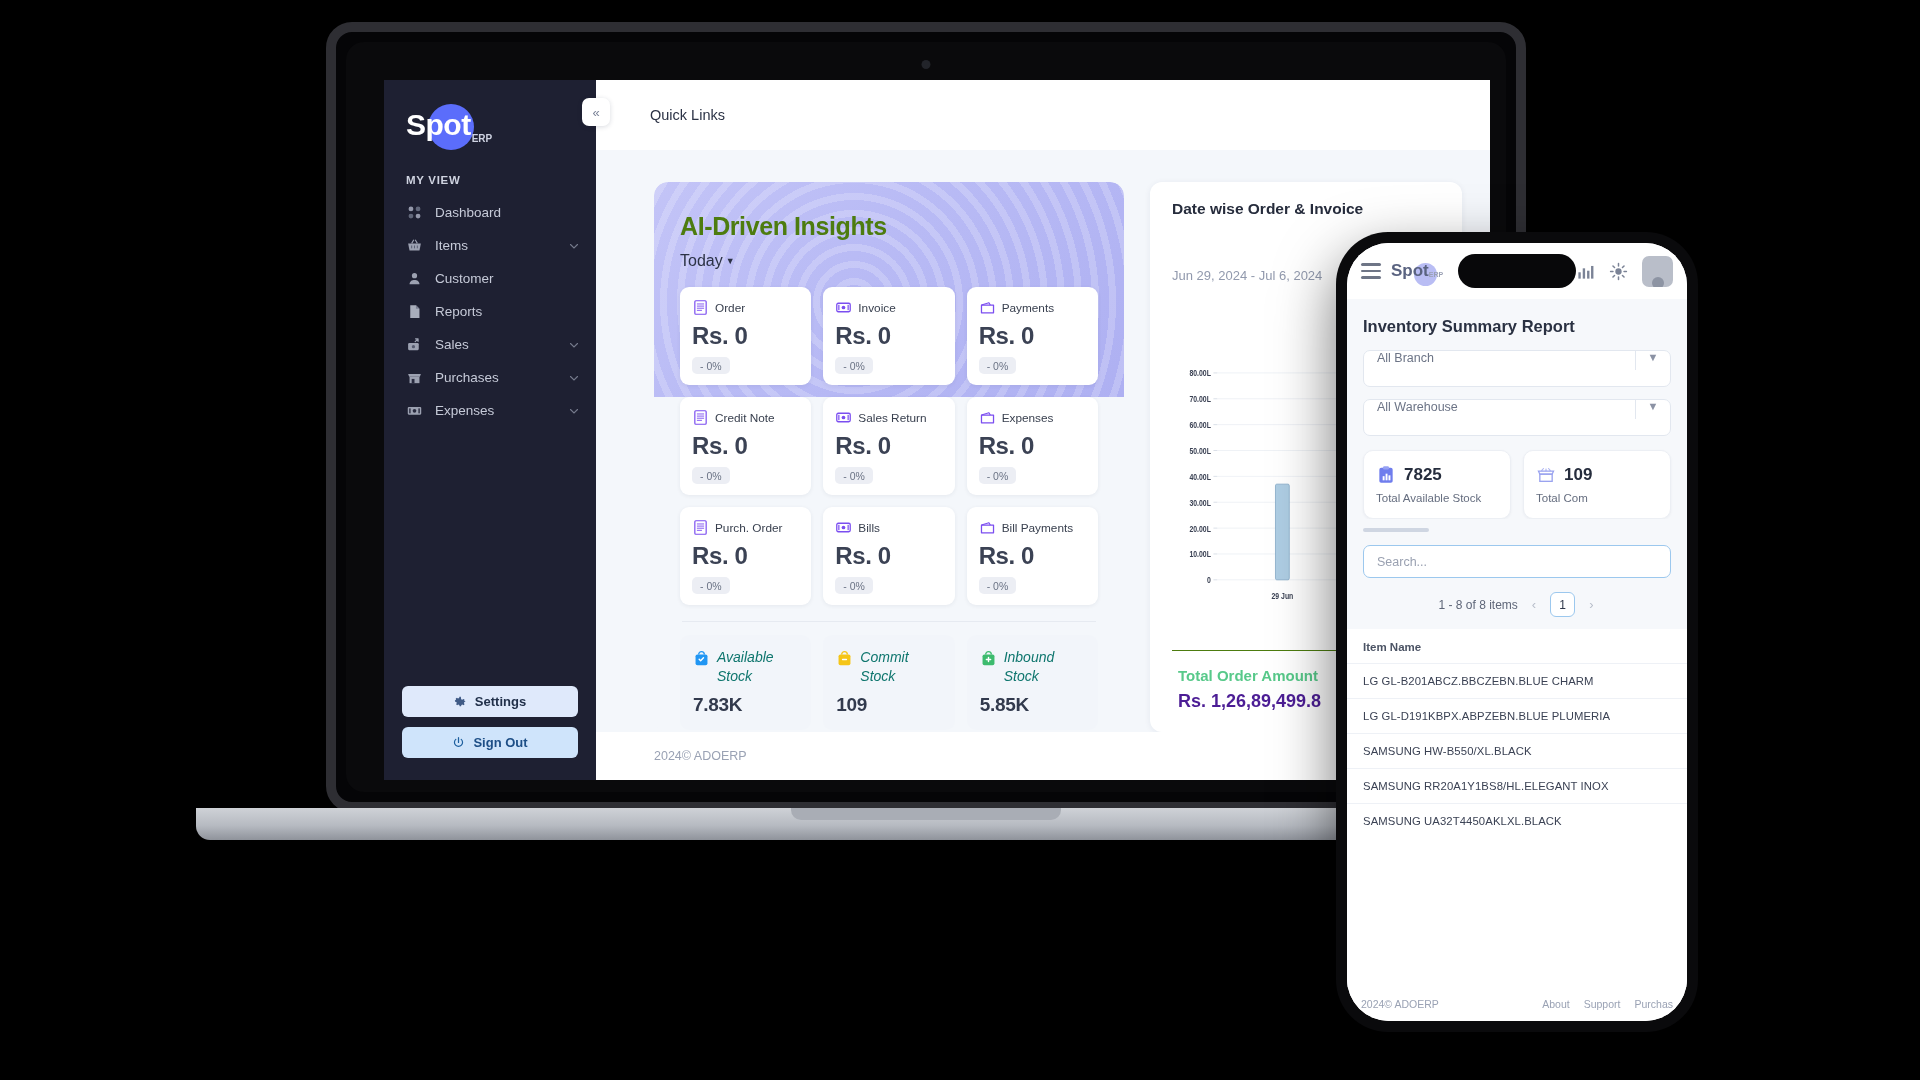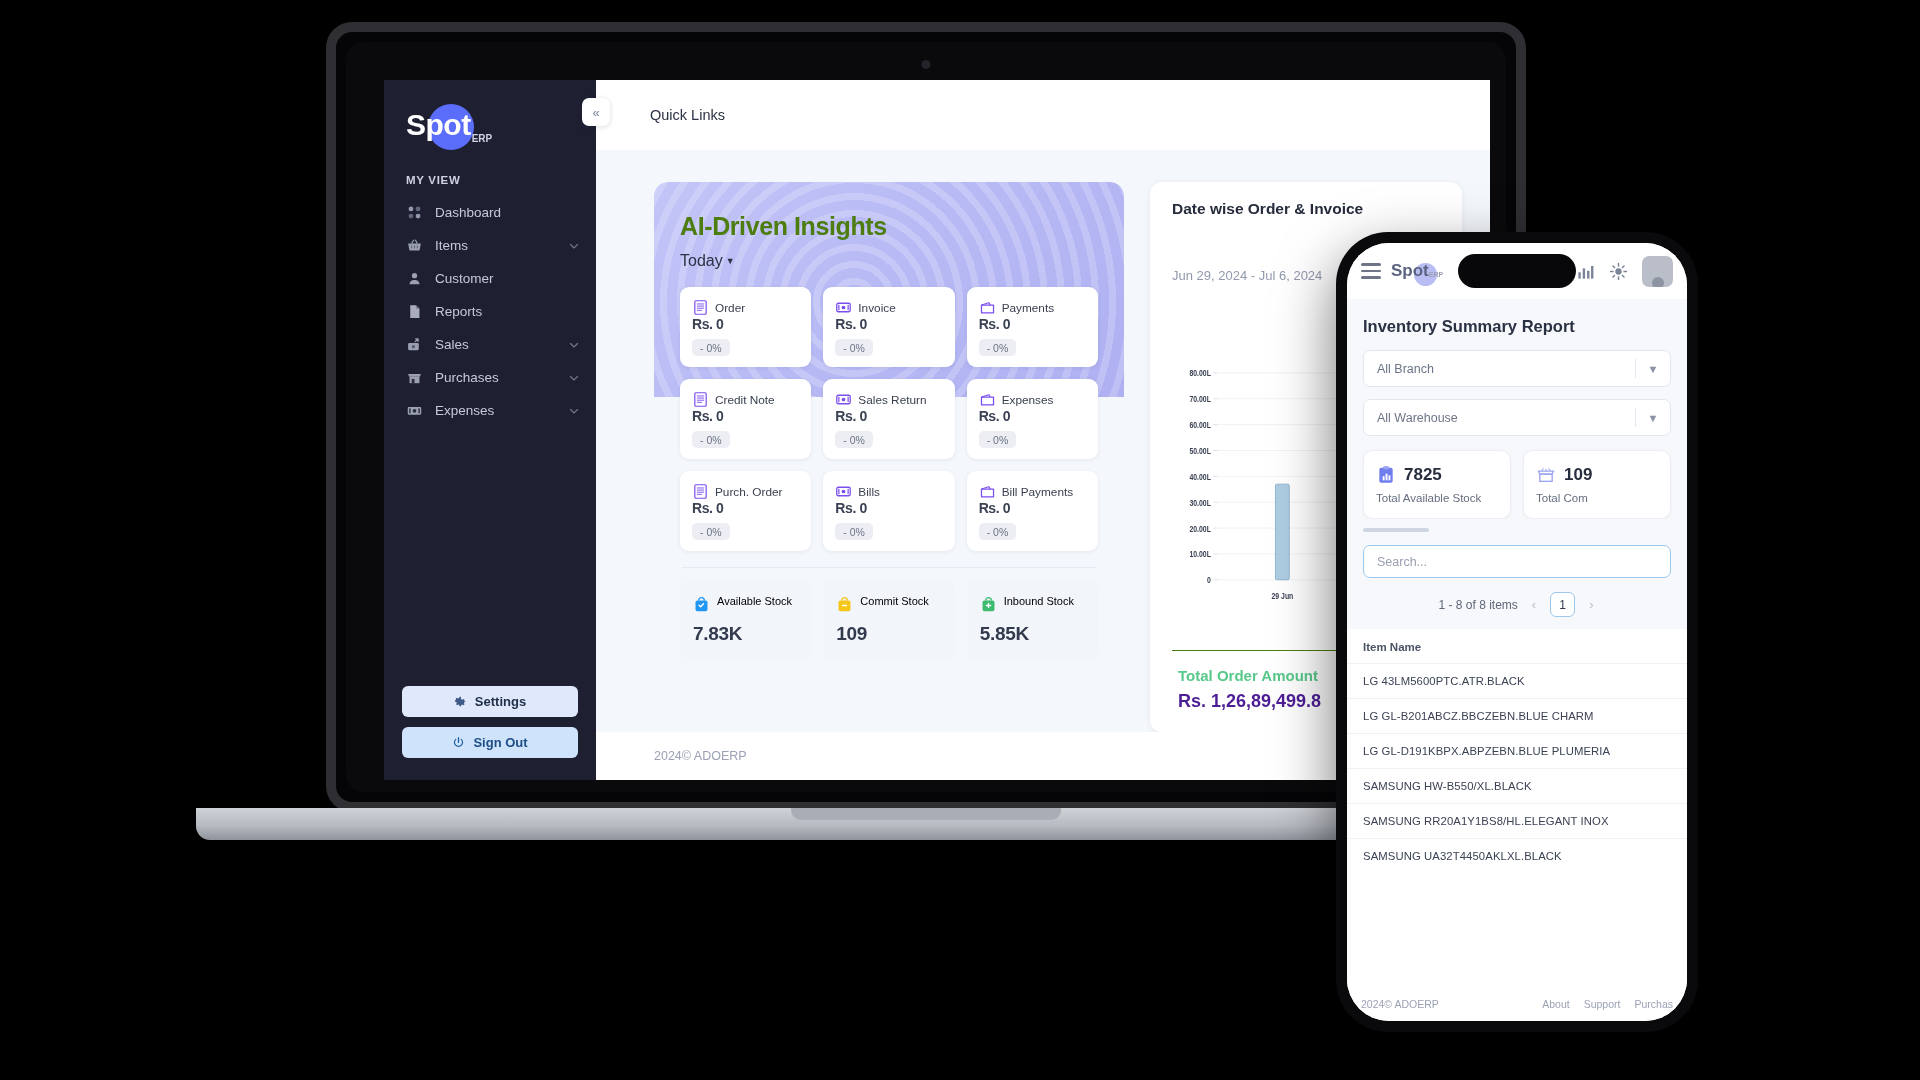--- a/index.html
+++ b/index.html
@@ -111,33 +111,33 @@
   .today-sel .caret { font-size: 9px; }
 
   .tile-grid { margin-top: 17px; display: grid; grid-template-columns: repeat(3, 1fr); gap: 12px; }
   .tile {
     background: #ffffff; border-radius: 9px; padding: 12px 12px 11px;
     box-shadow: 0 1px 4px rgba(30,40,70,.07);
   }
   .tile-head { display: flex; align-items: center; gap: 6px; }
   .tile-ico { width: 17px; height: 17px; flex: 0 0 17px; }
   .tile-name { font-size: 11.8px; color: #39404f; white-space: nowrap; }
-  .tile-val { font-size: 14px; font-weight: 700; color: #3b4254; letter-spacing: -.4px; }
+  .tile-val { margin-top: 6px; font-size: 24px; font-weight: 700; color: #3b4254; letter-spacing: -.4px; }
   .tile-pct {
     margin-top: 7px; display: inline-block; background: #eceef4; border-radius: 5px;
     padding: 2.5px 8px; font-size: 10.5px; color: #6b7385;
   }
 
   .divider-line { margin: 16px 2px 0; height: 1px; background: #e6eaf1; }
 
   .stock-grid { margin-top: 13px; display: grid; grid-template-columns: repeat(3,1fr); gap: 12px; padding-bottom: 22px; }
   .stock-card { background: #f2f5fa; border-radius: 9px; padding: 13px 13px 14px; }
   .stock-head { display: flex; align-items: flex-start; gap: 7px; }
   .stock-ico { width: 17px; height: 19px; flex: 0 0 17px; margin-top: 1px; }
-  .stock-name { font-size: 11px; color: #000000; line-height: 1.33; }
+  .stock-name { font-size: 14px; color: #0f766e; line-height: 1.33; font-style: italic; }
   .stock-val { margin-top: 9px; font-size: 19px; font-weight: 700; color: #323a4d; letter-spacing: -.3px; }
 
   
   .chartcard {
     flex: 1; min-width: 0; background: #ffffff; border-radius: 12px;
     box-shadow: 0 1px 6px rgba(30,45,80,.07); padding: 18px 20px 0 22px;
     display: flex; flex-direction: column; position: relative; gap: 44px;
   }
   .chart-title { font-size: 15.5px; font-weight: 700; color: #262c3c; }
   .chart-range { margin-top: 6px; font-size: 13px; color: #9199ad; }
@@ -183,21 +183,21 @@
     width: 31px; height: 31px; border-radius: 7px; background: #b9bec9;
     display: flex; align-items: flex-end; justify-content: center; overflow: hidden; cursor: pointer;
   }
   .avatar .head { width: 12px; height: 12px; border-radius: 50%; background: #8d94a3; margin-bottom: -2px; }
 
   .p-body { flex: 1; background: #f6f8fb; overflow: hidden; display: flex; flex-direction: column; }
   .p-title { font-size: 16.5px; font-weight: 700; color: #2a3142; padding: 18px 16px 2px; }
   .p-selects { padding: 12px 16px 0; display: flex; flex-direction: column; gap: 12px; }
   .p-select {
     height: 37px; background: #ffffff; border: 1px solid #e2e7ef; border-radius: 7px;
-    display: flex; align-items: center; padding: 0 0 0 13px; font-size: 12.5px; color: #6c7486; cursor: pointer;
+    display: flex; align-items: flex-start; padding: 0 0 0 13px; font-size: 12.5px; color: #6c7486; cursor: pointer;
   }
   .p-select .sep { margin-left: auto; width: 1px; height: 19px; background: #e2e7ef; }
   .p-select .cv { width: 34px; text-align: center; font-size: 11px; color: #8b92a4; }
 
   .p-stats { display: flex; gap: 12px; padding: 14px 16px 0; overflow: hidden; }
   .p-stat {
     flex: 0 0 148px; background: #ffffff; border: 1px solid #eceff4; border-radius: 10px;
     padding: 13px 12px 14px; box-shadow: 0 1px 3px rgba(30,45,80,.05);
   }
   .p-stat-top { display: flex; align-items: center; gap: 8px; }
@@ -656,21 +656,20 @@
         <div class="p-pager">
           <span class="p-count">1 - 8 of 8 items</span>
           <span class="p-arrow">‹</span>
           <span class="p-page">1</span>
           <span class="p-arrow">›</span>
         </div>
 
         <div class="p-list">
           <div class="p-list-head">Item Name</div>
 
-        <div class="p-row">LG 43LM5600PTC.ATR.BLACK</div>
             <div class="p-row">LG GL-B201ABCZ.BBCZEBN.BLUE CHARM</div>
             <div class="p-row">LG GL-D191KBPX.ABPZEBN.BLUE PLUMERIA</div>
             <div class="p-row">SAMSUNG HW-B550/XL.BLACK</div>
             <div class="p-row">SAMSUNG RR20A1Y1BS8/HL.ELEGANT INOX</div>
             <div class="p-row">SAMSUNG UA32T4450AKLXL.BLACK</div>
           </div>
       </div>
 
       <div class="p-footer">
         <span>2024© ADOERP</span>

